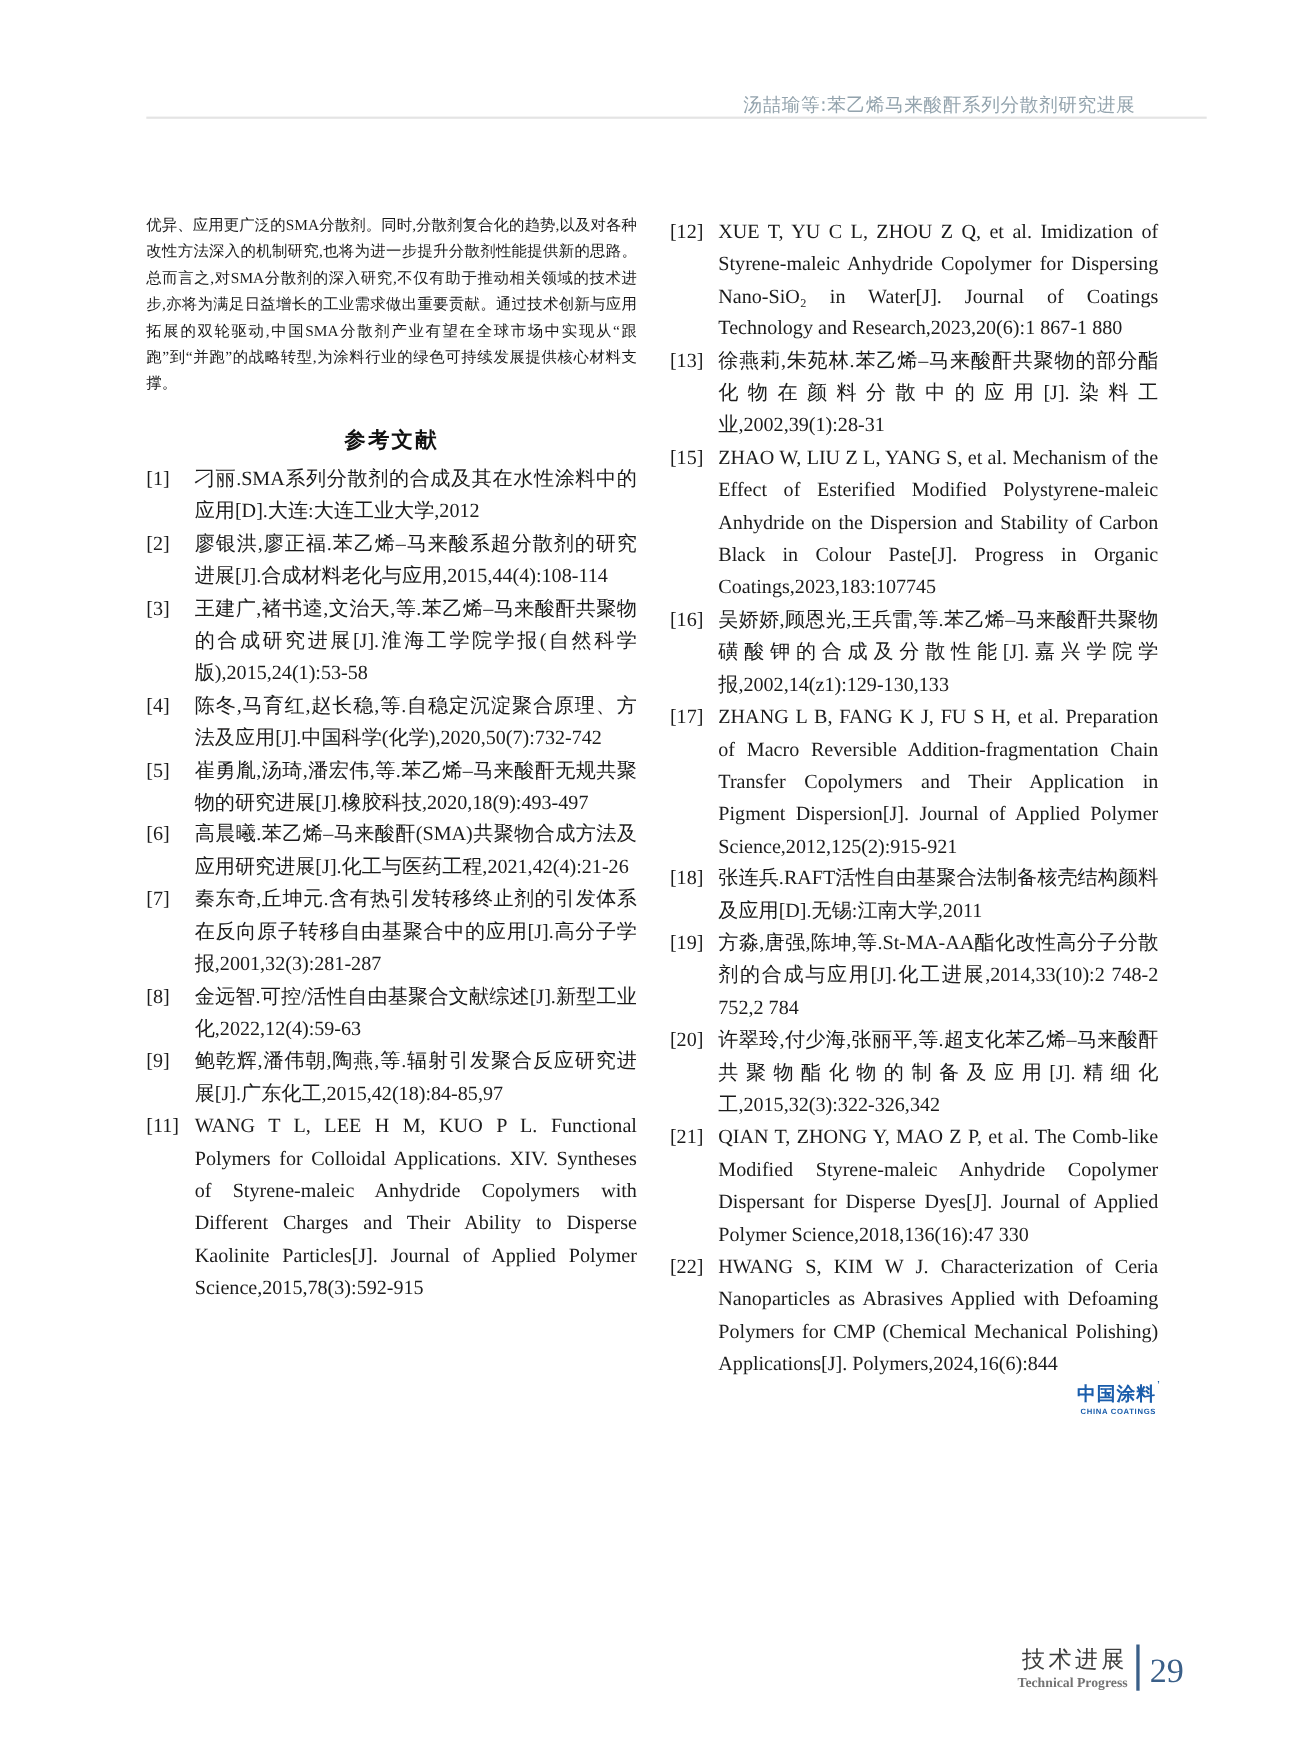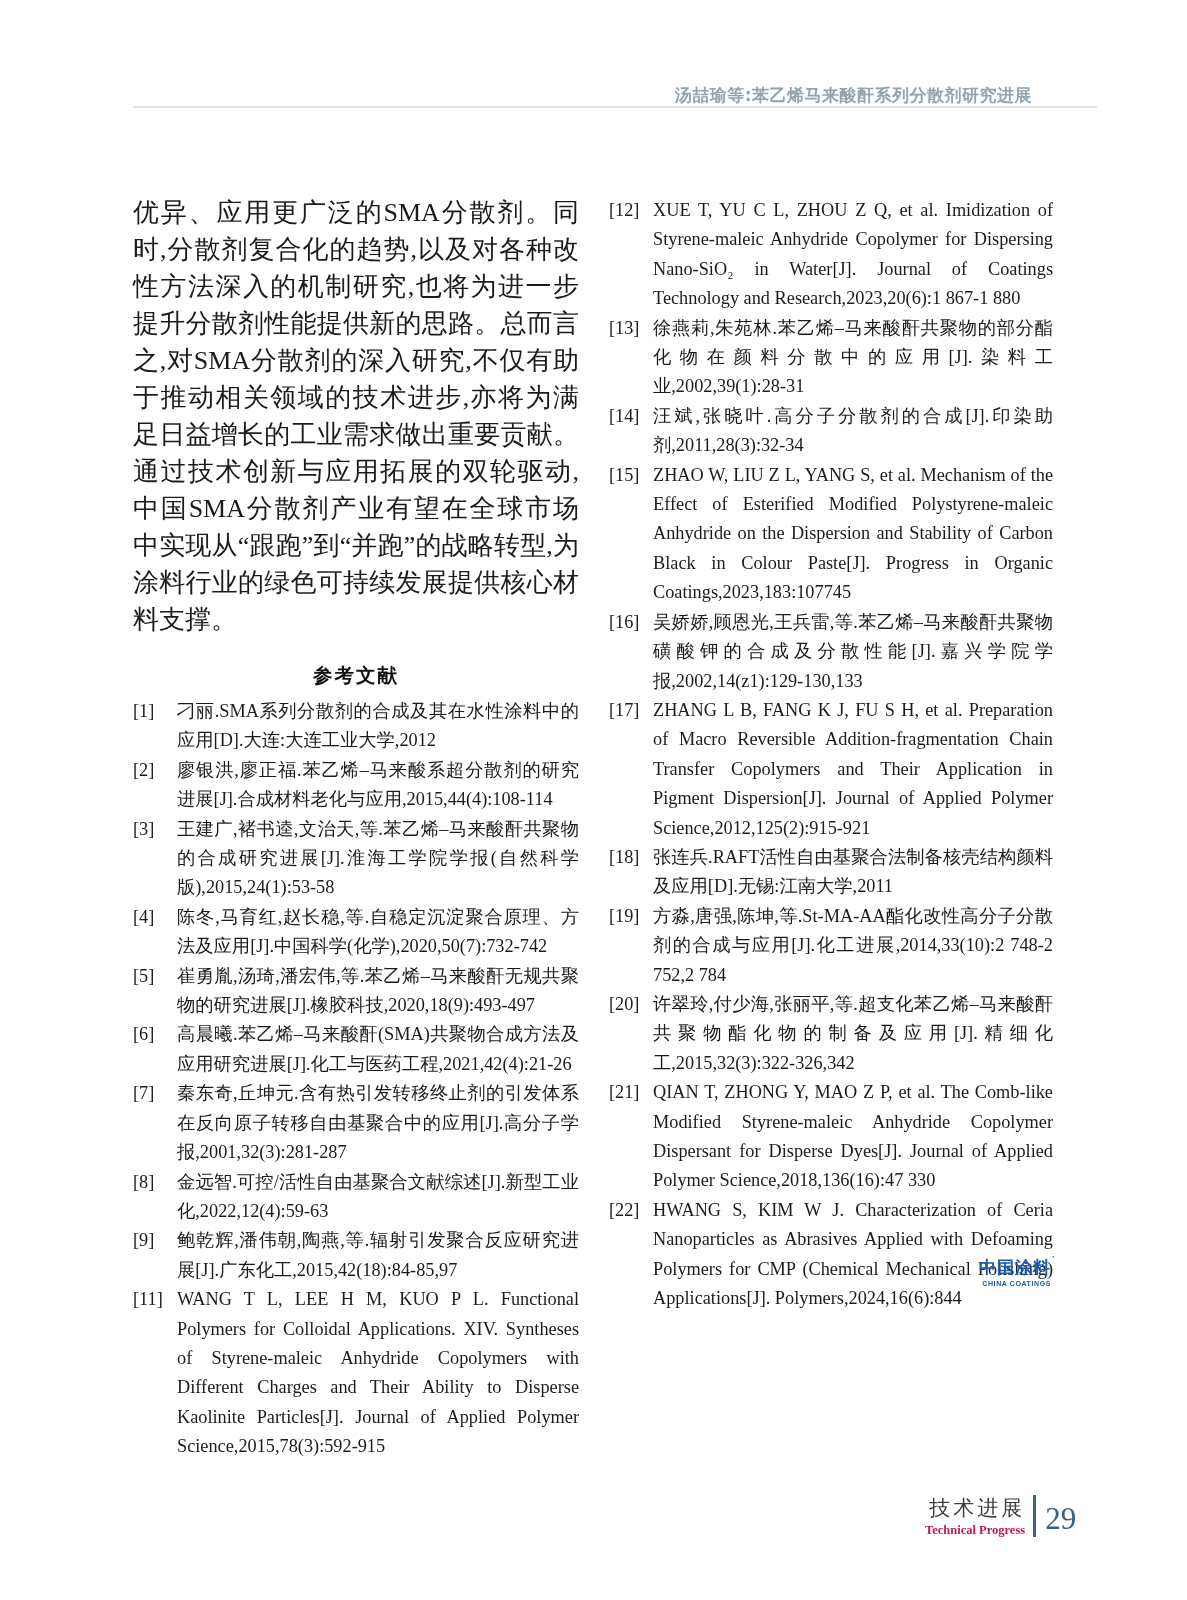--- a/index.html
+++ b/index.html
@@ -5,30 +5,29 @@
   html,body{margin:0;padding:0;}
   body{
     width:1187px;height:1600px;position:relative;background:#ffffff;
     font-family:"Liberation Serif","DejaVu Serif",serif;color:#1c1c1c;
     overflow:hidden;
   }
   .running-head{
     position:absolute;top:84px;left:133px;width:899px;
     text-align:right;font-size:17px;letter-spacing:.5px;color:#93a3ad;
     font-family:"DejaVu Sans","Liberation Sans",sans-serif;
-    font-weight:bold;
   }
   .head-rule{
     position:absolute;top:106px;left:133px;width:964px;height:2px;background:#e4e4e4;
   }
   .col{position:absolute;}
   .col-left{left:133px;top:194px;width:446px;}
   .col-right{left:609px;top:196px;width:444px;}
   .intro{
-    font-size:26px;line-height:37px;text-align:justify;
+    font-size:14px;line-height:24px;text-align:justify;
     color:#1b1b1b;
   }
   .refs-heading{
     text-align:center;font-weight:bold;font-size:19.5px;
     margin-top:24px;margin-bottom:8px;letter-spacing:2px;color:#111;
   }
   .ref{
     display:flex;font-size:18.3px;line-height:29.4px;color:#1b1b1b;
   }
   .ref-label{flex:0 0 44px;width:44px;}
@@ -42,21 +41,21 @@
   .logo-en{font-size:7px;font-weight:bold;letter-spacing:.6px;margin-top:1px;white-space:nowrap;}
   .footer{
     position:absolute;top:1494px;left:925px;display:flex;align-items:center;
   }
   .footer-left{text-align:right;}
   .footer-cn{
     font-size:21px;font-weight:normal;color:#3d3d3d;letter-spacing:3px;
     font-family:"Liberation Sans","DejaVu Sans",sans-serif;
   }
   .footer-en{
-    font-size:12.5px;font-weight:bold;color:#be185d;margin-top:1px;
+    font-size:12.5px;font-weight:bold;color:#737373;margin-top:1px;
     font-family:"Liberation Serif","DejaVu Serif",serif;
   }
   .footer-bar{width:3px;height:42px;background:#3a5f88;margin:0 9px 0 8px;}
   .footer-page{
     font-size:31px;color:#3a5f88;font-family:"Liberation Serif","DejaVu Serif",serif;
     padding-top:6px;
   }
 </style>
 </head>
 <body>
@@ -113,24 +112,20 @@
 <div class="col col-right">
   <div class="ref">
     <span class="ref-label">[12]</span>
     <span class="ref-text">XUE T, YU C L, ZHOU Z Q, et al. Imidization of Styrene-maleic Anhydride Copolymer for Dispersing Nano-SiO₂ in Water[J]. Journal of Coatings Technology and Research,2023,20(6):1 867-1 880</span>
   </div>
   <div class="ref">
     <span class="ref-label">[13]</span>
     <span class="ref-text">徐燕莉,朱苑林.苯乙烯–马来酸酐共聚物的部分酯化物在颜料分散中的应用[J].染料工业,2002,39(1):28-31</span>
   </div>
   <div class="ref">
-    <span class="ref-label">[14]</span>
-    <span class="ref-text">汪斌,张晓叶.高分子分散剂的合成[J].印染助剂,2011,28(3):32-34</span>
-  </div>
-  <div class="ref">
     <span class="ref-label">[15]</span>
     <span class="ref-text">ZHAO W, LIU Z L, YANG S, et al. Mechanism of the Effect of Esterified Modified Polystyrene-maleic Anhydride on the Dispersion and Stability of Carbon Black in Colour Paste[J]. Progress in Organic Coatings,2023,183:107745</span>
   </div>
   <div class="ref">
     <span class="ref-label">[16]</span>
     <span class="ref-text">吴娇娇,顾恩光,王兵雷,等.苯乙烯–马来酸酐共聚物磺酸钾的合成及分散性能[J].嘉兴学院学报,2002,14(z1):129-130,133</span>
   </div>
   <div class="ref">
     <span class="ref-label">[17]</span>
     <span class="ref-text">ZHANG L B, FANG K J, FU S H, et al. Preparation of Macro Reversible Addition-fragmentation Chain Transfer Copolymers and Their Application in Pigment Dispersion[J]. Journal of Applied Polymer Science,2012,125(2):915-921</span>

